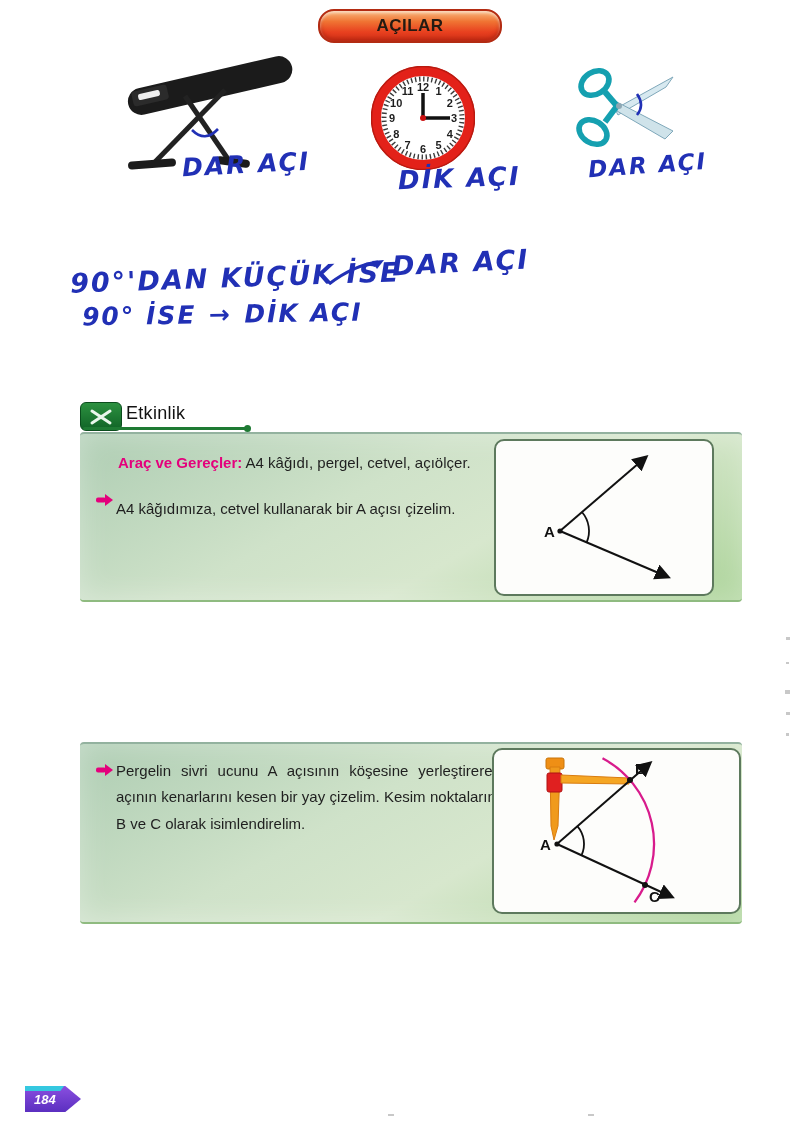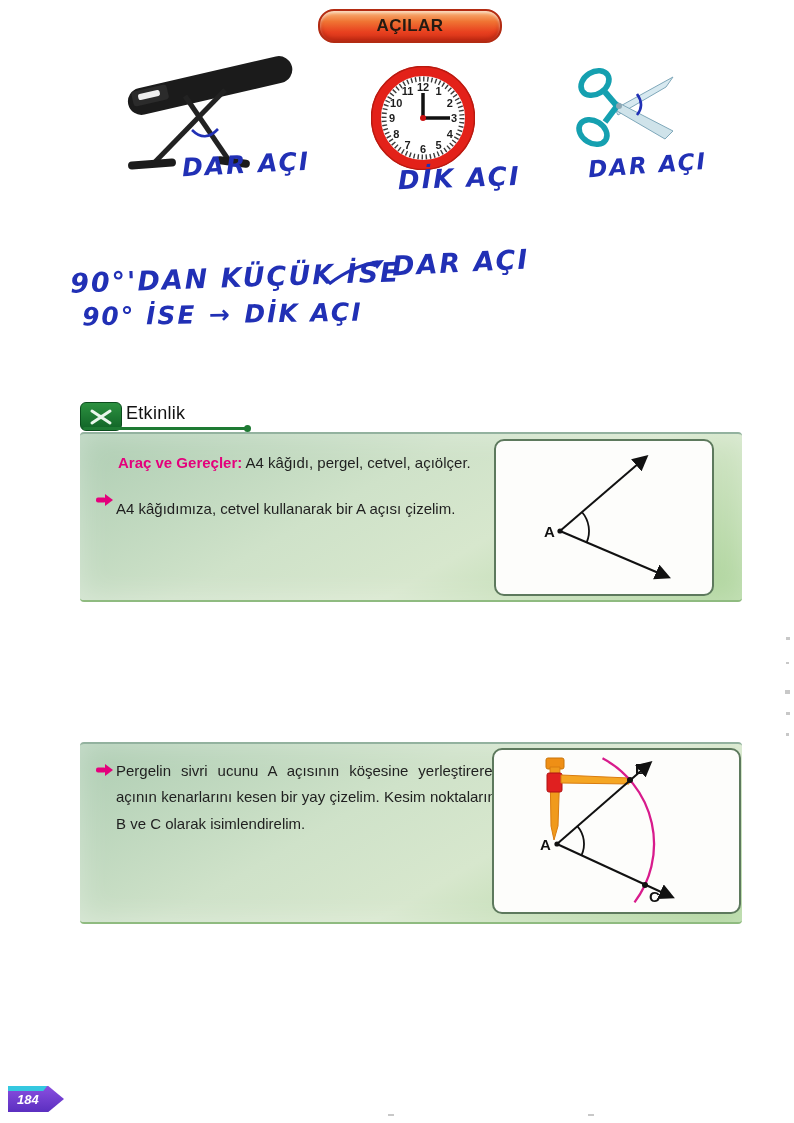--- a/index.html
+++ b/index.html
@@ -56,21 +56,21 @@
   .bullet{position:absolute;width:17px;height:12px;}
 
   .white-card{
     position:absolute;background:#fdfdfb;border:2px solid #5d795d;border-radius:10px;
   }
   #card1{left:414px;top:5px;width:216px;height:153px;}
   #card2{left:412px;top:4px;width:245px;height:162px;}
 
   
   .page-badge{
-    left:8px;top:1086px;width:56px;height:26px;
+    left:25px;top:1086px;width:56px;height:26px;
     background:linear-gradient(180deg,#8a4fe0 0%,#5b2fc0 100%);
     clip-path:polygon(0 0,72% 0,100% 50%,72% 100%,0 100%);
     display:flex;align-items:center;
   }
   .page-badge::before{
     content:"";position:absolute;left:0;top:0;width:70%;height:5px;background:#35c8e0;
     clip-path:polygon(0 0,100% 0,90% 100%,0 100%);
   }
   .page-badge span{color:#fff;font-size:13px;font-weight:bold;font-style:italic;margin-left:9px;}
 

